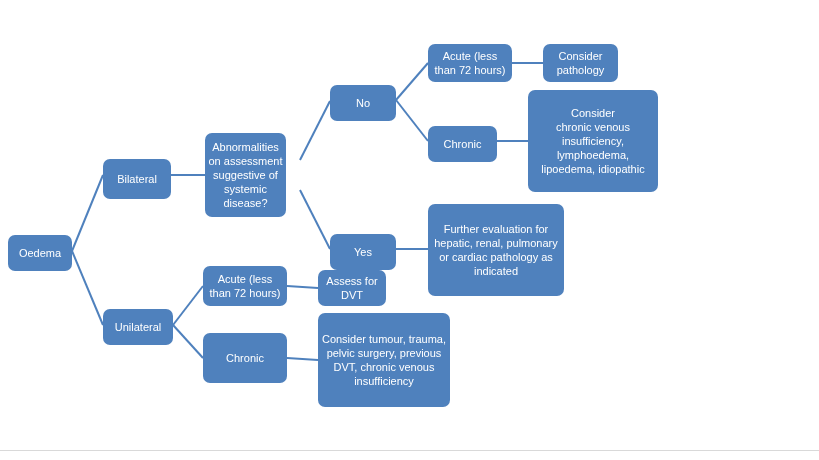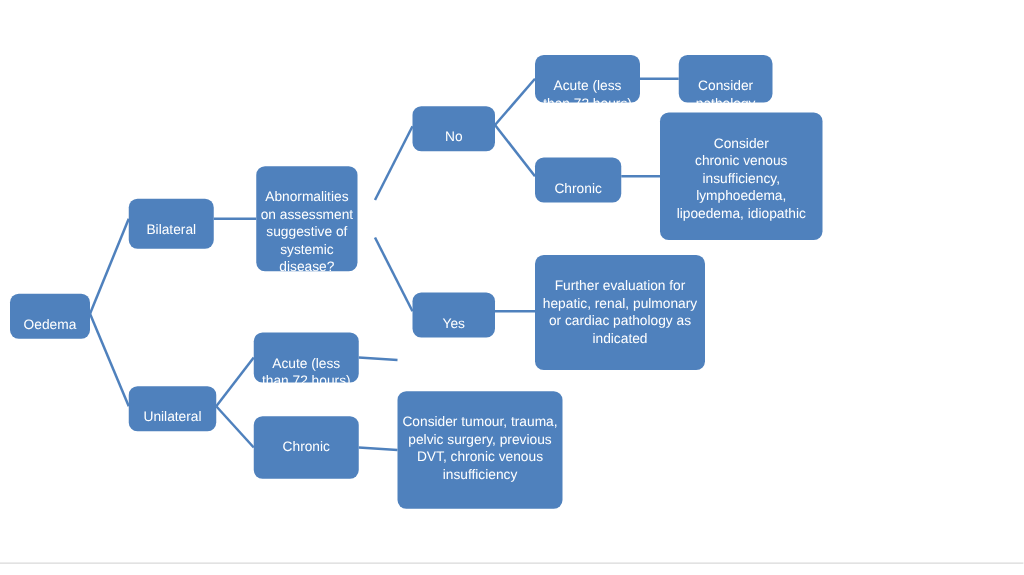--- a/index.html
+++ b/index.html
@@ -10,21 +10,21 @@
     overflow:hidden;
     font-family:"Liberation Sans", sans-serif;
   }
   .edges{
     position:absolute;left:0;top:0;width:819px;height:460px;
   }
   .node{
     position:absolute;
     background:var(--node-color,#4f81bd);
     border-radius:7px;
-    display:flex;justify-content:center;
+    display:flex;align-items:center;justify-content:center;
     color:var(--text-color,#ffffff);
     font-size:11px;line-height:1.28;text-align:center;
     box-sizing:border-box;padding:18px 3px;
   }
   .lbl{white-space:pre-line;}
   .bottom-divider{
     position:absolute;left:0;top:450px;width:819px;height:1px;
     background:#d9d9d9;
   }
 </style>
@@ -80,20 +80,23 @@
   <div class="node" style="left:528px;top:90px;width:130px;height:102px">
       <span class="lbl">Consider
 chronic venous insufficiency, lymphoedema, lipoedema, idiopathic</span>
     </div>
   <div class="node" style="left:428px;top:204px;width:136px;height:92px">
       <span class="lbl">Further evaluation for hepatic, renal, pulmonary or cardiac pathology as indicated</span>
     </div>
   <div class="node" style="left:203px;top:266px;width:84px;height:40px">
       <span class="lbl">Acute (less than 72 hours)</span>
     </div>
+  <div class="node" style="left:318px;top:270px;width:68px;height:36px">
+      <span class="lbl">Assess for DVT</span>
+    </div>
   <div class="node" style="left:203px;top:333px;width:84px;height:50px">
       <span class="lbl">Chronic</span>
     </div>
   <div class="node" style="left:318px;top:313px;width:132px;height:94px">
       <span class="lbl">Consider tumour, trauma, pelvic surgery, previous DVT, chronic venous insufficiency</span>
     </div>
 
   <div class="bottom-divider"></div>
 </div>
 

